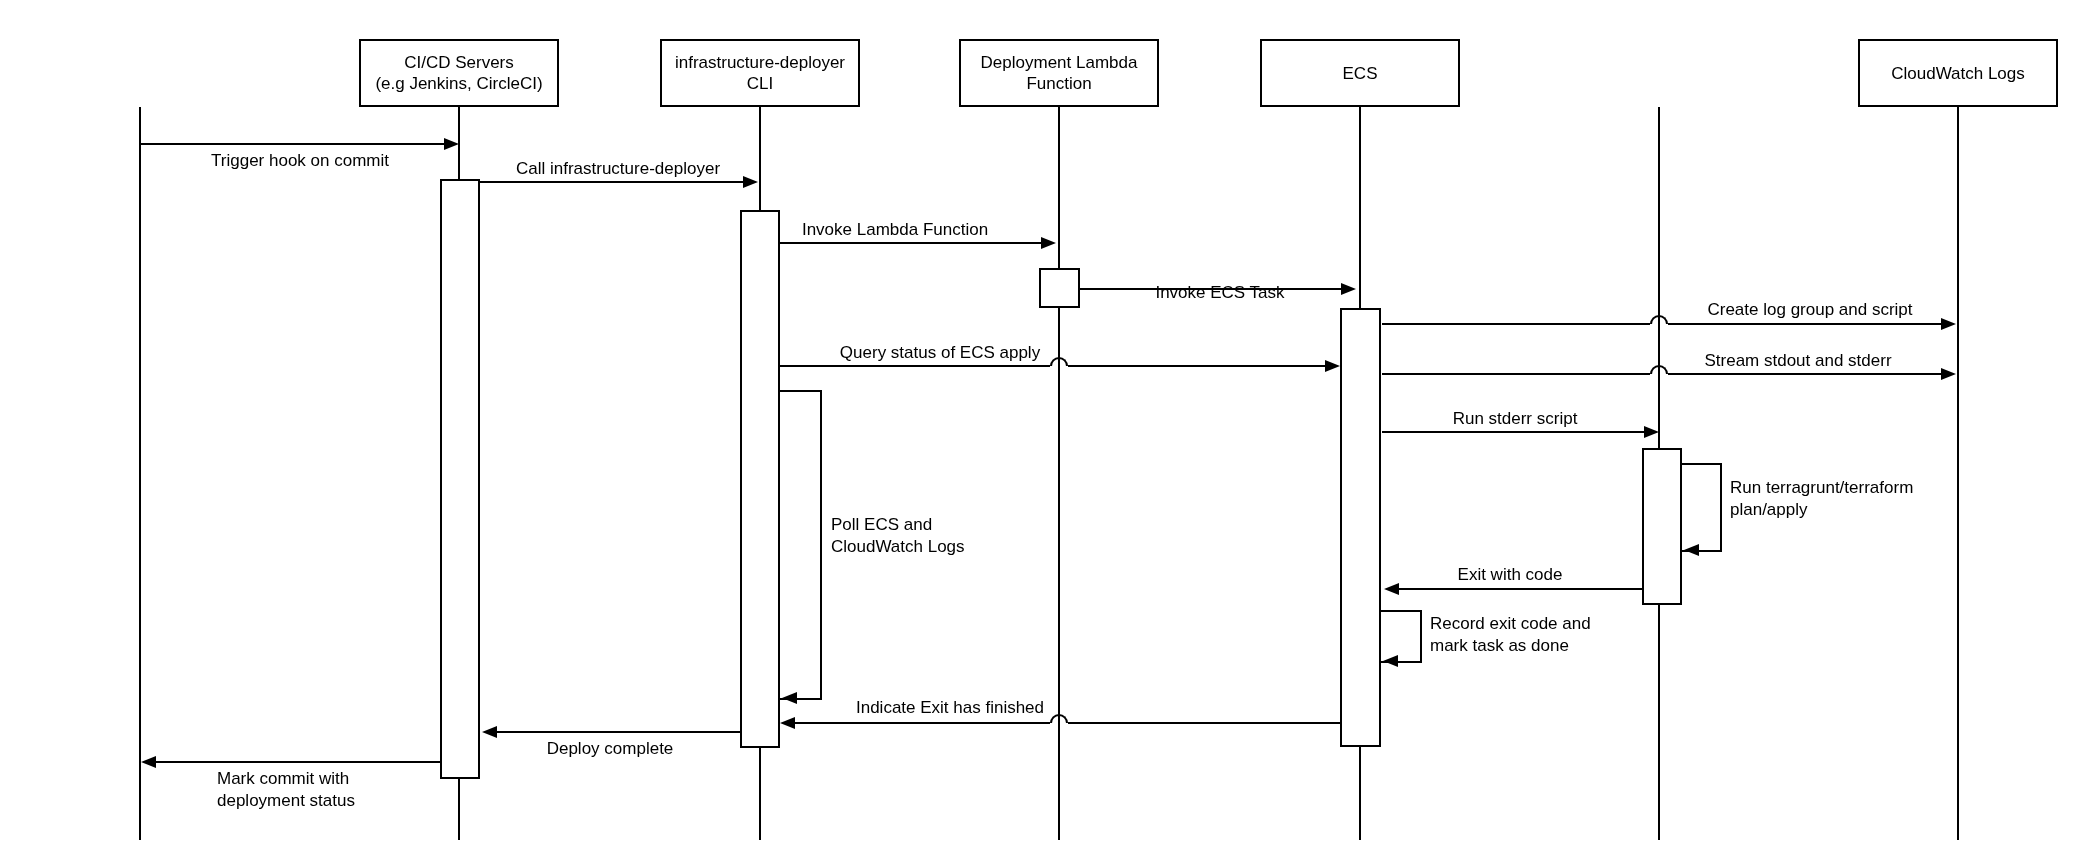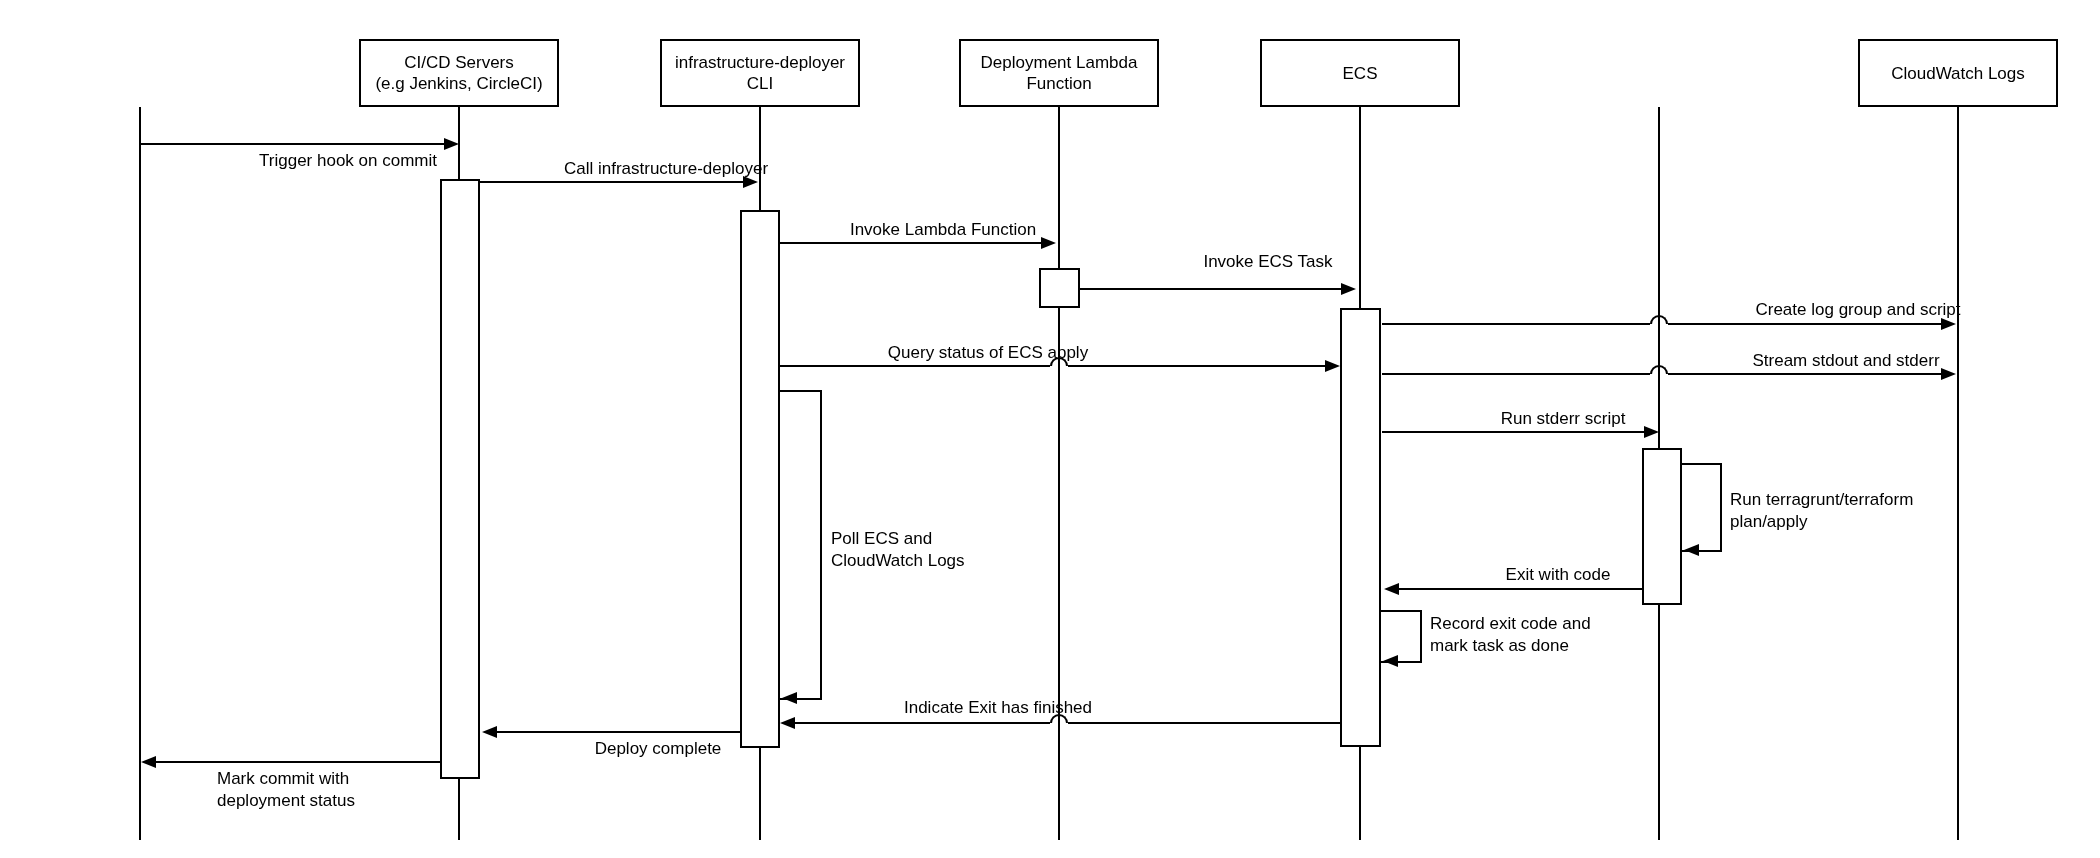--- a/index.html
+++ b/index.html
@@ -14,21 +14,21 @@
   .line-h{position:absolute;height:2px;background:#000;}
   .head-r{position:absolute;width:0;height:0;border-top:6px solid transparent;
           border-bottom:6px solid transparent;border-left:15px solid #000;}
   .head-l{position:absolute;width:0;height:0;border-top:6px solid transparent;
           border-bottom:6px solid transparent;border-right:15px solid #000;}
   .hop{position:absolute;width:18px;height:9px;border:2px solid #000;border-bottom:none;
        border-radius:9px 9px 0 0;box-sizing:border-box;background:transparent;}
   .loop{position:absolute;border:2px solid #000;border-left:none;box-sizing:border-box;
         background:transparent;}
   .lbl{position:absolute;font-size:17px;line-height:22px;white-space:pre-line;}
-  .lbl.c{transform:translateX(-50%);text-align:center;margin-left:48px;}
+  .lbl.c{transform:translateX(-50%);text-align:center;}
 </style>
 </head>
 <body>
 
 <div id="canvas">
 
   <div class="lifeline" style="left:139px"></div>
   <div class="lifeline" style="left:458px"></div>
   <div class="lifeline" style="left:759px"></div>
   <div class="lifeline" style="left:1058px"></div>
@@ -68,21 +68,21 @@
   <div class="line-h" style="left:480px;top:181px;width:263px"></div>
   <div class="head-r" style="left:743px;top:176px"></div>
   <div class="lbl c" style="left:618px;top:158px">Call infrastructure-deployer</div>
 
   <div class="line-h" style="left:780px;top:242px;width:261px"></div>
   <div class="head-r" style="left:1041px;top:237px"></div>
   <div class="lbl c" style="left:895px;top:219px">Invoke Lambda Function</div>
 
   <div class="line-h" style="left:1080px;top:288px;width:261px"></div>
   <div class="head-r" style="left:1341px;top:283px"></div>
-  <div class="lbl c" style="left:1220px;top:251px">Invoke ECS Task</div>
+  <div class="lbl c" style="left:1220px;top:282px">Invoke ECS Task</div>
 
   <div class="line-h" style="left:1382px;top:323px;width:268px"></div>
   <div class="hop" style="left:1650px;top:315px"></div>
   <div class="line-h" style="left:1668px;top:323px;width:273px"></div>
   <div class="head-r" style="left:1941px;top:318px"></div>
   <div class="lbl c" style="left:1810px;top:299px">Create log group and script</div>
 
   <div class="line-h" style="left:780px;top:365px;width:270px"></div>
   <div class="hop" style="left:1050px;top:357px"></div>
   <div class="line-h" style="left:1068px;top:365px;width:257px"></div>
@@ -94,35 +94,35 @@
   <div class="line-h" style="left:1668px;top:373px;width:273px"></div>
   <div class="head-r" style="left:1941px;top:368px"></div>
   <div class="lbl c" style="left:1798px;top:350px">Stream stdout and stderr</div>
 
   <div class="line-h" style="left:1382px;top:431px;width:262px"></div>
   <div class="head-r" style="left:1644px;top:426px"></div>
   <div class="lbl c" style="left:1515px;top:408px">Run stderr script</div>
 
   <div class="loop" style="left:1682px;top:463px;width:40px;height:89px"></div>
   <div class="head-l" style="left:1684px;top:544px"></div>
-  <div class="lbl" style="left:1730px;top:489px">Run terragrunt/terraform
+  <div class="lbl" style="left:1730px;top:477px">Run terragrunt/terraform
 plan/apply</div>
 
   <div class="head-l" style="left:1384px;top:583px"></div>
   <div class="line-h" style="left:1399px;top:588px;width:243px"></div>
   <div class="lbl c" style="left:1510px;top:564px">Exit with code</div>
 
   <div class="loop" style="left:1381px;top:610px;width:41px;height:53px"></div>
   <div class="head-l" style="left:1383px;top:655px"></div>
   <div class="lbl" style="left:1430px;top:613px">Record exit code and
 mark task as done</div>
 
   <div class="loop" style="left:780px;top:390px;width:42px;height:310px"></div>
   <div class="head-l" style="left:782px;top:692px"></div>
-  <div class="lbl" style="left:831px;top:528px">Poll ECS and
+  <div class="lbl" style="left:831px;top:514px">Poll ECS and
 CloudWatch Logs</div>
 
   <div class="head-l" style="left:780px;top:717px"></div>
   <div class="line-h" style="left:795px;top:722px;width:255px"></div>
   <div class="hop" style="left:1050px;top:714px"></div>
   <div class="line-h" style="left:1068px;top:722px;width:273px"></div>
   <div class="lbl c" style="left:950px;top:697px">Indicate Exit has finished</div>
 
   <div class="head-l" style="left:482px;top:726px"></div>
   <div class="line-h" style="left:497px;top:731px;width:243px"></div>

